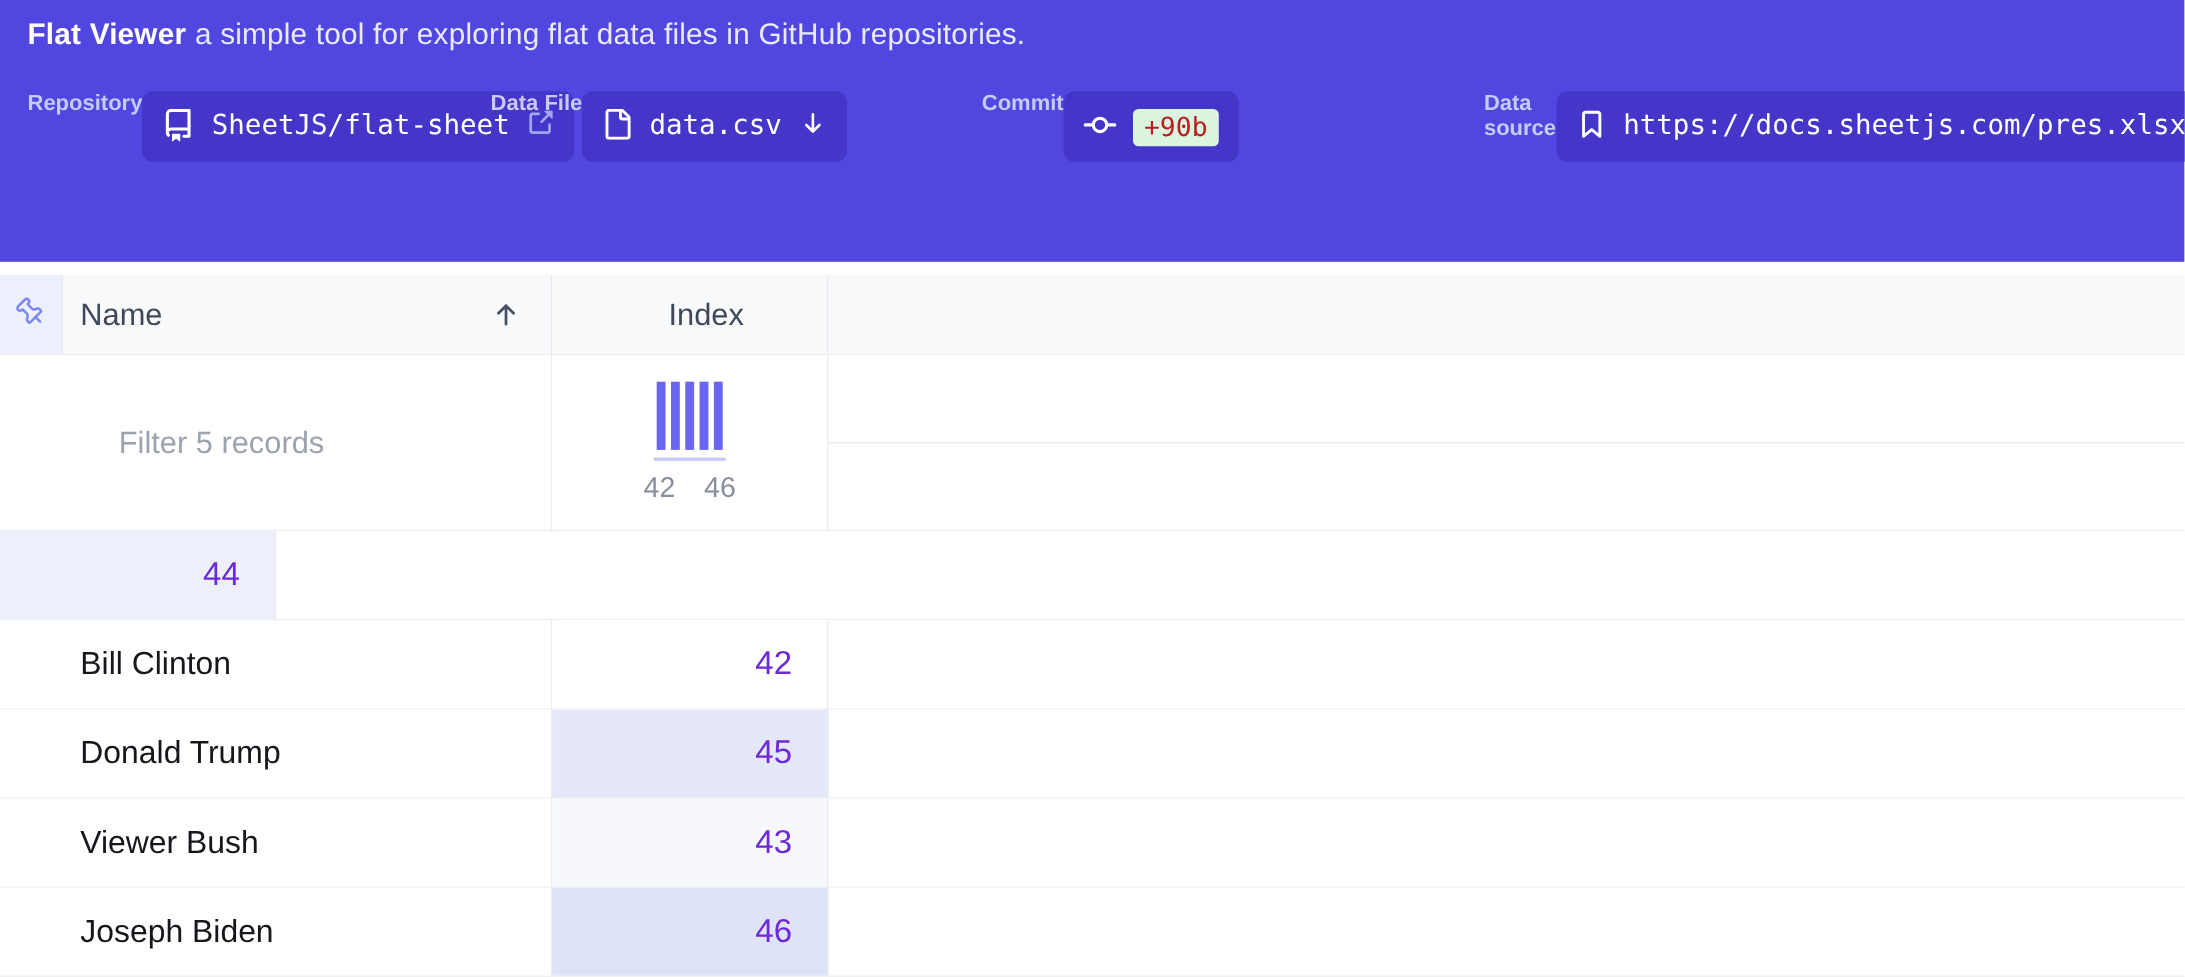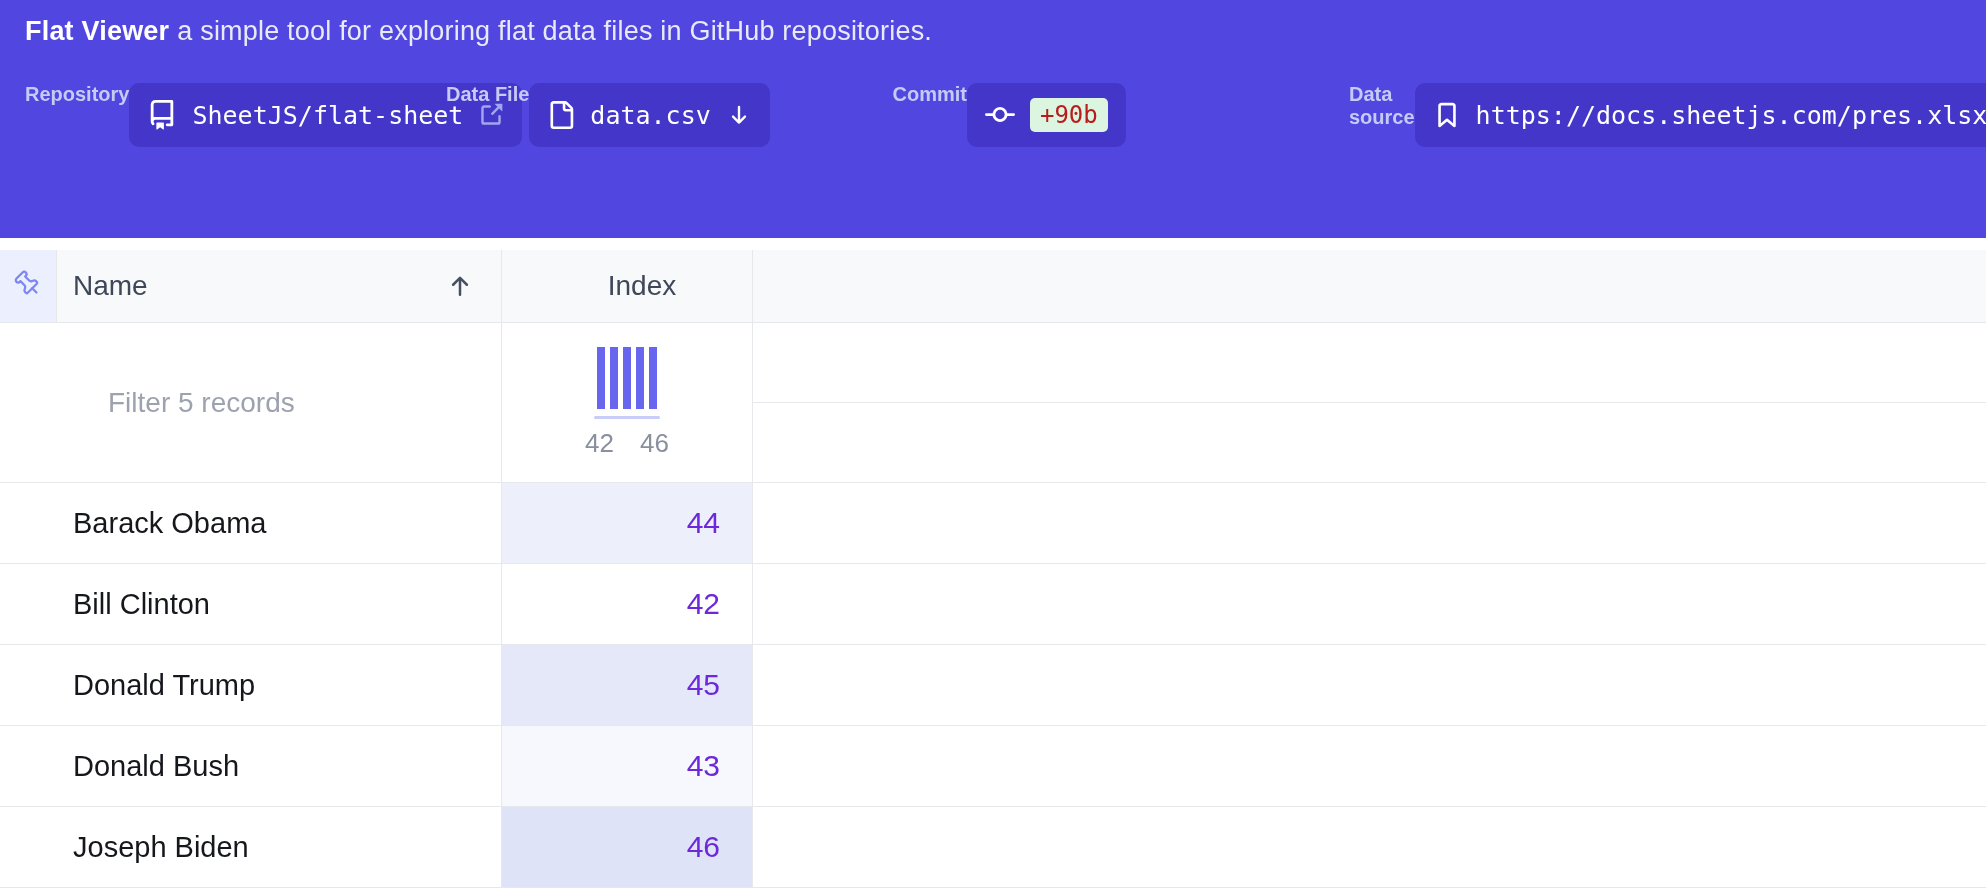--- a/index.html
+++ b/index.html
@@ -13,21 +13,21 @@
   
   .app-header { background:#5147E0; height:238px; padding:16px 25px 0 25px; }
   .title-row { font-size:27px; color:#E9EAF8; letter-spacing:0.2px; }
   .title-bold { font-weight:700; color:#ffffff; margin-right:8px; }
 
   .controls { display:flex; margin-top:36px; }
   .control-group { display:flex; }
   .control-label { font-size:20px; font-weight:600; color:#C6CBF5; margin-bottom:15px; }
   .control-button {
     height:64px; background:#4336C8; border-radius:10px;
-    display:flex; align-items:center; padding:0 18px; gap:15px;
+    display:flex; align-items:flex-start; padding:16px 18px; gap:15px;
     color:#ffffff; cursor:pointer;
     font-family:"DejaVu Sans Mono","Liberation Mono",monospace; font-size:25px;
     white-space:nowrap;
   }
   .g-repo   { width:390px; }
   .g-file   { width:409px; margin-left:31px; }
   .g-commit { width:412px; margin-left:38px; }
   .g-source { width:612px; margin-left:45px; }
 
   .btn-icon { flex:0 0 auto; display:flex; align-items:center; }
@@ -223,39 +223,38 @@
         <span>46</span>
       </div>
     </div>
     <div class="filter-filler">
       <div class="filter-filler-inner"></div>
     </div>
   </div>
 
   <div id="rows">
     <div class="data-row">
-      <div class="row-name">Barack Obama</div>
       <div class="row-index" style="background: rgb(237, 240, 251);">44</div>
       <div class="row-filler"></div>
     </div>
 
     <div class="data-row">
       <div class="row-name">Bill Clinton</div>
       <div class="row-index" style="background: rgb(255, 255, 255);">42</div>
       <div class="row-filler"></div>
     </div>
 
     <div class="data-row">
       <div class="row-name">Donald Trump</div>
       <div class="row-index" style="background: rgb(228, 232, 249);">45</div>
       <div class="row-filler"></div>
     </div>
 
     <div class="data-row">
-      <div class="row-name">Donald Bush</div>
+      <div class="row-name">Viewer Bush</div>
       <div class="row-index" style="background: rgb(246, 248, 253);">43</div>
       <div class="row-filler"></div>
     </div>
 
     <div class="data-row">
       <div class="row-name">Joseph Biden</div>
       <div class="row-index" style="background: rgb(222, 227, 248);">46</div>
       <div class="row-filler"></div>
     </div>
   </div>

